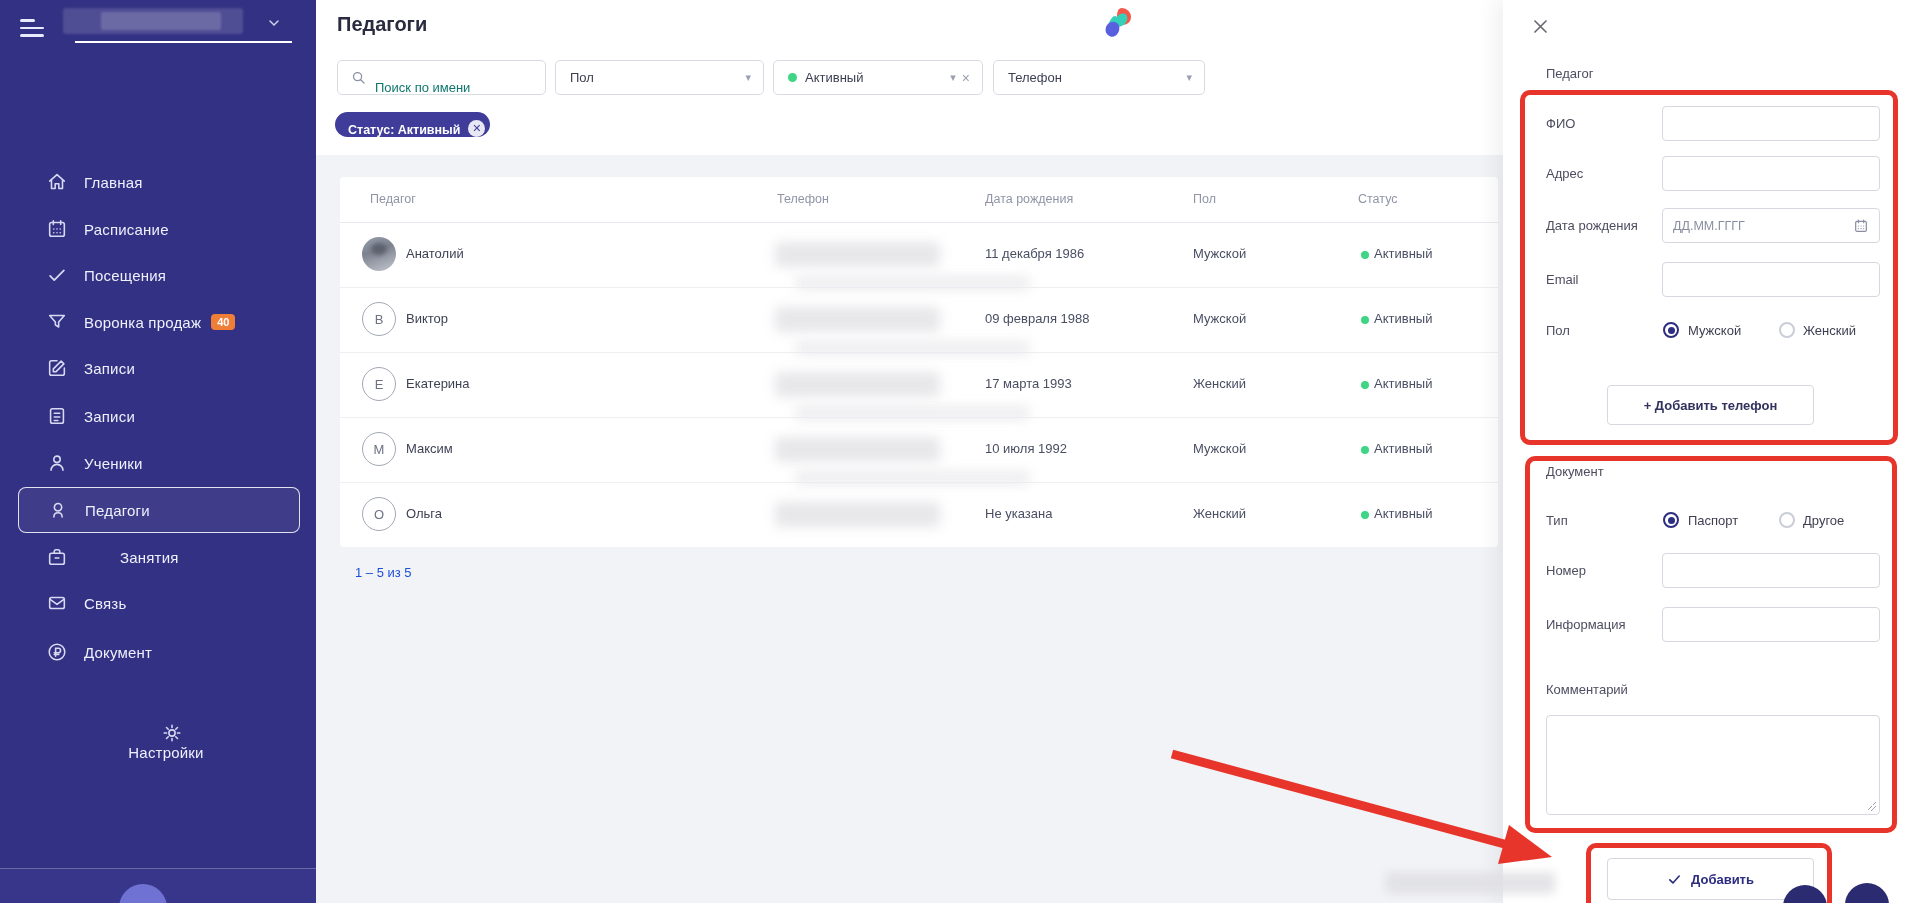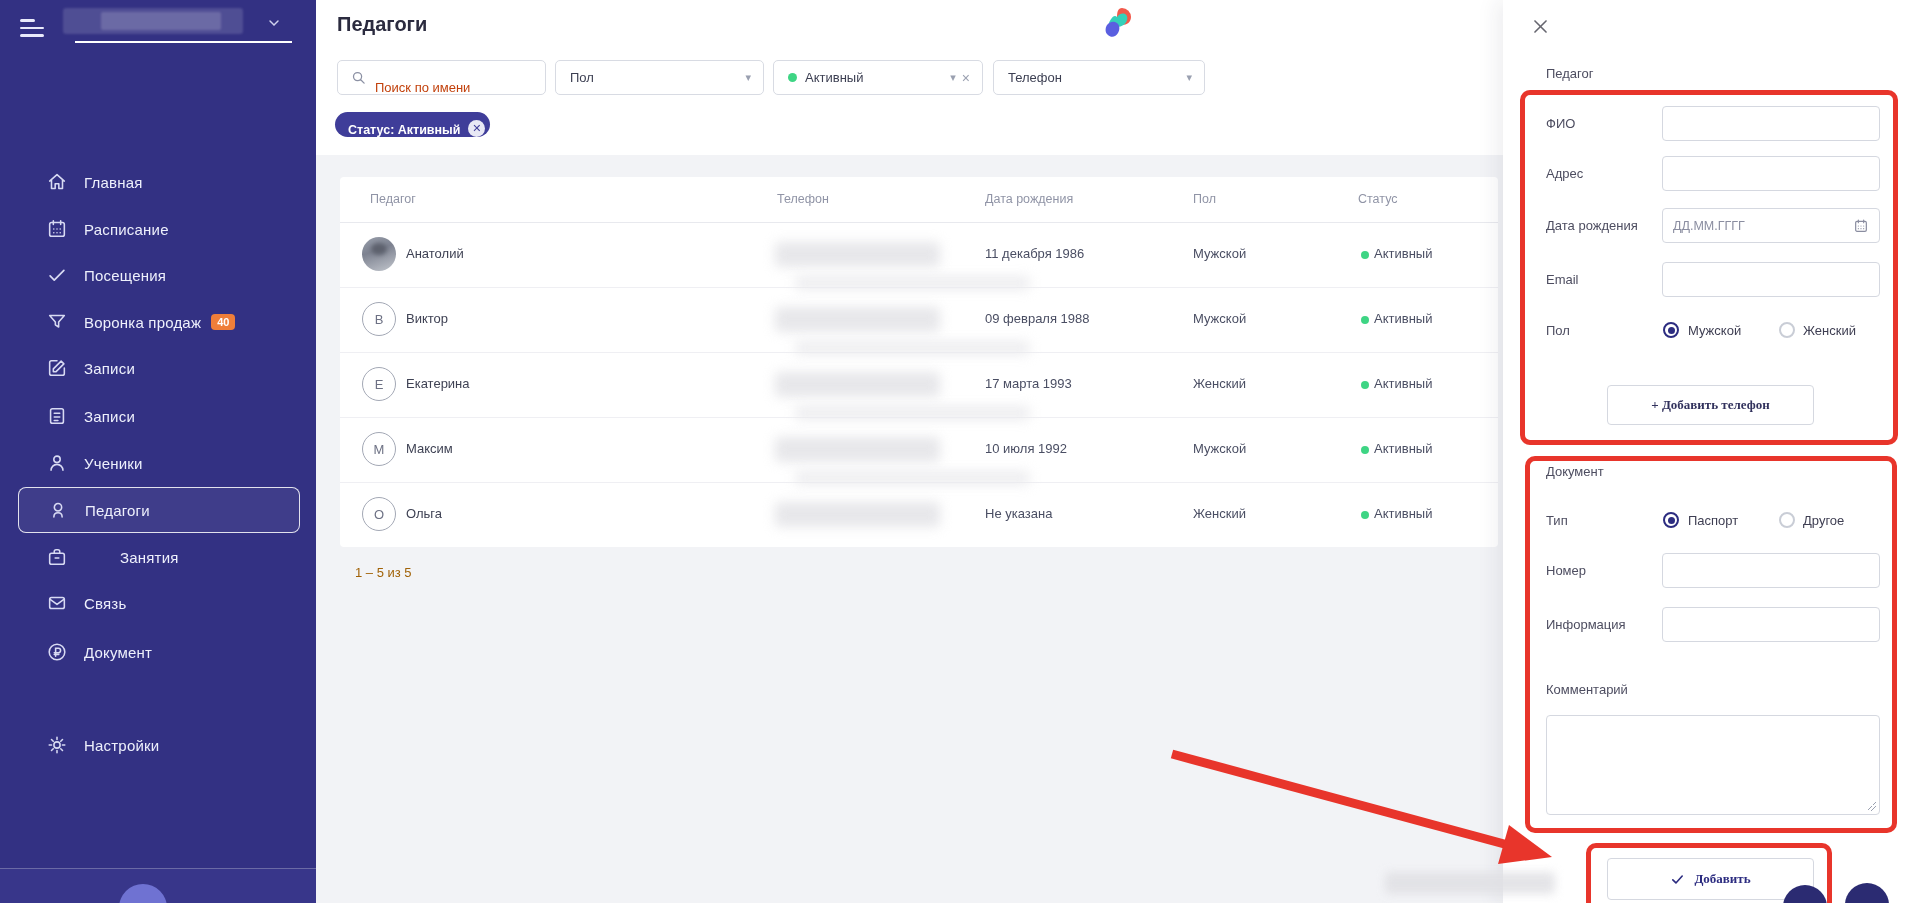--- a/index.html
+++ b/index.html
@@ -19,53 +19,53 @@
   .nav-badge{margin-left:10px;background:#ef7e39;color:#fff;font-size:11px;font-weight:bold;
              padding:2px 6px;border-radius:4px;line-height:12px;}
   .side-divider{left:0;top:868px;width:316px;height:1px;background:rgba(255,255,255,.28);}
   .side-bottom{left:0;top:869px;width:316px;height:34px;background:#38368a;}
   .side-avatar{left:119px;top:884px;width:48px;height:48px;border-radius:50%;background:#6f72d2;}
   
   #topwhite{left:316px;top:0;width:1603px;height:155px;background:#ffffff;}
   #pagetitle{left:337px;top:13px;font-size:20px;font-weight:600;color:#2b2b3f;}
   .filterbox{top:60px;height:35px;background:#fff;border:1px solid #d8dbe3;border-radius:5px;
              display:flex;align-items:center;box-sizing:border-box;font-size:13px;color:#3c3f52;cursor:pointer;}
-  .placeholder{color:#c2410c;margin-top:19px;}
+  .placeholder{color:#0f766e;margin-top:19px;}
   .chev{color:#9aa0b0;font-size:11px;margin-left:auto;margin-right:12px;}
   .gdot{width:9px;height:9px;border-radius:50%;background:#3ed584;margin:0 8px 0 14px;}
   .chip{left:335px;top:112px;height:25px;background:#3f3d99;border-radius:13px;display:flex;align-items:flex-end;
         padding:0 5px 0 13px;color:#fff;font-size:12.5px;font-weight:bold;cursor:default;}
   .chip .xcirc{width:17px;height:17px;border-radius:50%;background:#e8e8f5;color:#3f3d99;font-size:11px;font-weight:bold;
         display:flex;align-items:center;justify-content:center;margin-left:8px;cursor:pointer;}
   
   #card{left:340px;top:177px;width:1158px;height:370px;background:#fff;border-radius:4px;}
   .thead{position:absolute;top:0;left:0;width:100%;height:45px;border-bottom:1px solid #e8e9ee;}
   .th{position:absolute;top:15px;font-size:12.5px;color:#9094a6;}
   .trow{position:absolute;left:0;width:100%;height:65px;border-bottom:1px solid #efeff3;}
   .avatar{position:absolute;left:22px;top:15px;width:34px;height:34px;border-radius:50%;box-sizing:border-box;}
   .avatar.letter{border:1px solid #a3a8b5;color:#6d7184;font-size:13px;display:flex;align-items:center;justify-content:center;background:#fff;}
   .avatar.photo{background:linear-gradient(160deg,#9aa0ac 0%,#7d8290 40%,#c2c6cd 100%);overflow:hidden;}
   .avatar.photo:after{content:"";position:absolute;left:9px;top:6px;width:16px;height:12px;border-radius:50%;background:#5d616d;filter:blur(2px);}
   .cell{position:absolute;top:24px;font-size:13px;color:#4a4e63;}
   .phoneblur{position:absolute;left:435px;top:20px;width:165px;height:25px;background:#dfdfe3;border-radius:3px;filter:blur(6px);opacity:.75;}
   .phoneblur2{position:absolute;left:455px;top:54px;width:235px;height:14px;background:#e9e9ec;border-radius:3px;filter:blur(6px);opacity:.8;}
   .statusdot{position:absolute;left:1021px;top:29px;width:8px;height:8px;border-radius:50%;background:#3ed584;}
-  .pagination{left:355px;top:565px;font-size:13px;color:#a16207;}
+  .pagination{left:355px;top:565px;font-size:13px;color:#1d4ed8;}
   
   #drawer{left:1503px;top:0;width:416px;height:903px;background:#fff;z-index:50;box-shadow:-6px 0 20px rgba(40,40,70,.08);}
   .dlabel{position:absolute;font-size:13px;color:#4d4d60;}
   .dinput{position:absolute;left:159px;width:218px;height:35px;border:1px solid #d5d8e0;border-radius:4px;background:#fff;box-sizing:border-box;
           display:flex;align-items:center;padding:0 10px;font-size:12.5px;color:#8a8da0;}
   .radio{position:absolute;width:16px;height:16px;border-radius:50%;box-sizing:border-box;cursor:pointer;}
   .radio.sel{border:2px solid #2c2c80;}
   .radio.sel:after{content:"";position:absolute;left:3px;top:3px;width:7px;height:7px;border-radius:50%;background:#2c2c80;}
   .radio.unsel{border:2px solid #c9cdd6;}
   .rlabel{position:absolute;font-size:13px;color:#3e3e52;}
   .dbtn{position:absolute;left:104px;width:205px;border:1px solid #d5d8e0;border-radius:4px;background:#fff;
-        display:flex;align-items:center;justify-content:center;font-size:13px;font-weight:600;color:#32325d;cursor:pointer;font-family:Liberation Serif, serif;}
+        display:flex;align-items:center;justify-content:center;font-size:13px;font-weight:600;color:#32325d;cursor:pointer;}
   .dtextarea{position:absolute;left:43px;top:715px;width:334px;height:100px;border:1px solid #d5d8e0;border-radius:4px;box-sizing:border-box;}
   .resz{position:absolute;right:3px;bottom:3px;width:9px;height:9px;
         background:linear-gradient(135deg,transparent 50%,#9aa0b0 50%,#9aa0b0 55%,transparent 55%,transparent 70%,#9aa0b0 70%,#9aa0b0 75%,transparent 75%);}
   
   .redbox{position:absolute;border:5px solid #e8352b;border-radius:10px;z-index:100;pointer-events:none;}
   #arrow{left:0;top:0;width:1919px;height:903px;z-index:110;pointer-events:none;}
   .watermark{left:1385px;top:872px;width:170px;height:22px;background:#e0e0e4;border-radius:4px;filter:blur(5px);opacity:.85;z-index:60;}
   svg{display:block;}
 </style>
 </head>
@@ -177,21 +177,21 @@
   </div>
   <div class="abs nav-item" style="top:629px;">
     <span class="nico">
         <svg viewBox="0 0 24 24" fill="none" stroke="currentColor" stroke-width="1.7" stroke-linecap="round">
           <circle cx="12" cy="12" r="8.5"></circle>
           <path d="M10.5 16.5V8h3a2.4 2.4 0 0 1 0 4.8H9M9 14.8h5"></path>
         </svg>
       </span>
     <span class="nlabel">Документ</span>
   </div>
-  <div class="abs nav-item" style="top:722px;">
+  <div class="abs nav-item" style="top:722px;flex-direction:column;">
     <span class="nico">
         <svg viewBox="0 0 24 24" fill="none" stroke="currentColor" stroke-width="1.7" stroke-linecap="round">
           <circle cx="12" cy="12" r="3.4"></circle>
           <path d="M12 3.5v2.6M12 17.9v2.6M3.5 12h2.6M17.9 12h2.6M6 6l1.9 1.9M16.1 16.1L18 18M18 6l-1.9 1.9M7.9 16.1L6 18"></path>
         </svg>
       </span>
     <span class="nlabel">Настройки</span>
   </div>
 
   <div class="abs side-divider"></div>

